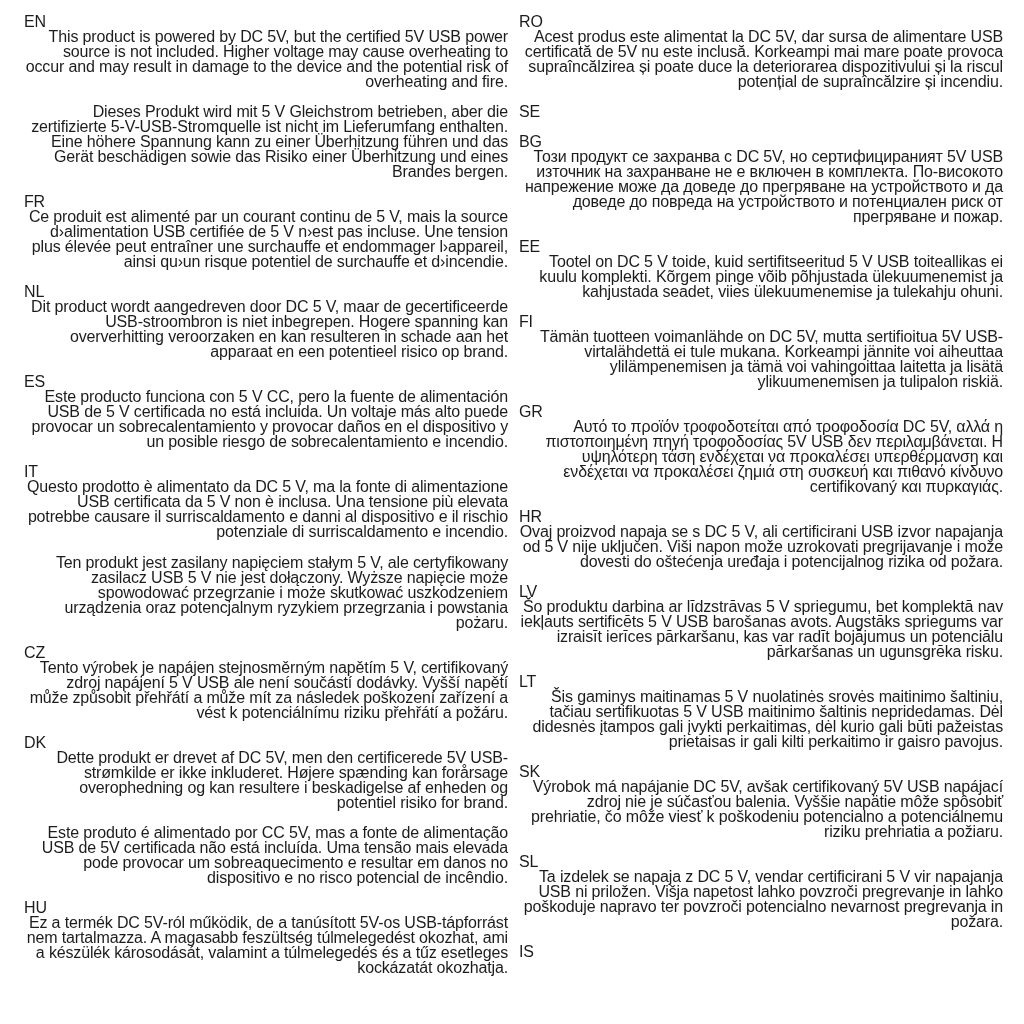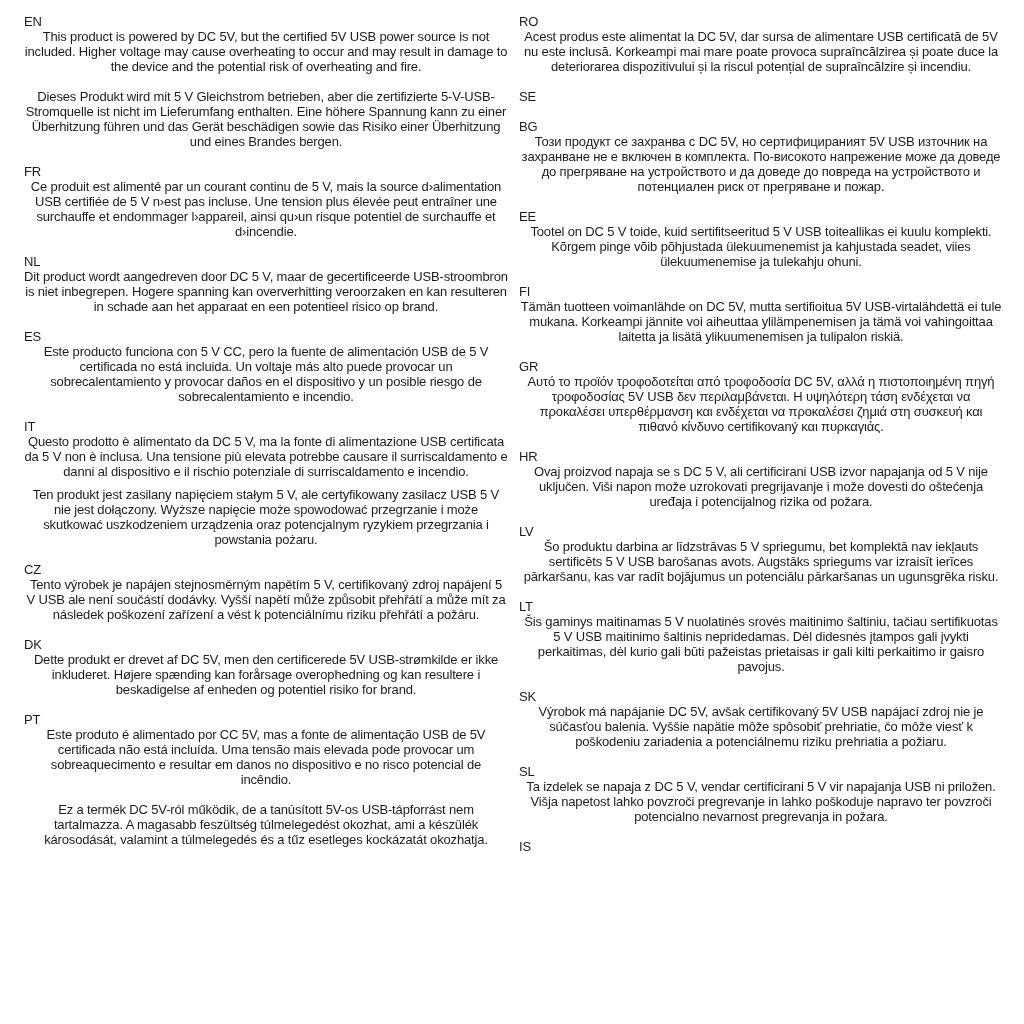--- a/index.html
+++ b/index.html
@@ -19,32 +19,32 @@
     box-sizing: border-box;
     padding: 14px 20px 0 24px;
     gap: 11px;
   }
   .column {
     width: 484px;
     flex: 0 0 484px;
   }
   .section {
     margin: 0 0 15px 0;
-    font-size: 13px;
+    font-size: 16px;
     line-height: 15px;
     letter-spacing: -0.15px;
   }
   .section.tight {
-    margin-bottom: 8px;
+    margin-bottom: 16px;
   }
   .lang-code {
     white-space: pre;
   }
   .lang-text {
-    text-align: center;
+    text-align: right;
   }
 </style>
 </head>
 <body>
 
 <div class="page">
 
   <div class="column">
 
     <div class="section">
@@ -84,25 +84,25 @@
       <div class="lang-code">CZ</div>
       <div class="lang-text">Tento výrobek je napájen stejnosměrným napětím 5 V, certifikovaný zdroj napájení 5 V USB ale není součástí dodávky. Vyšší napětí může způsobit přehřátí a může mít za následek poškození zařízení a vést k potenciálnímu riziku přehřátí a požáru.</div>
     </div>
 
     <div class="section">
       <div class="lang-code">DK</div>
       <div class="lang-text">Dette produkt er drevet af DC 5V, men den certificerede 5V USB-strømkilde er ikke inkluderet. Højere spænding kan forårsage overophedning og kan resultere i beskadigelse af enheden og potentiel risiko for brand.</div>
     </div>
 
     <div class="section">
-      <div class="lang-code">PT</div>
       <div class="lang-text">Este produto é alimentado por CC 5V, mas a fonte de alimentação USB de 5V certificada não está incluída. Uma tensão mais elevada pode provocar um sobreaquecimento e resultar em danos no dispositivo e no risco potencial de incêndio.</div>
     </div>
 
     <div class="section">
+      <div class="lang-code">HU</div>
       <div class="lang-text">Ez a termék DC 5V-ról működik, de a tanúsított 5V-os USB-tápforrást nem tartalmazza. A magasabb feszültség túlmelegedést okozhat, ami a készülék károsodását, valamint a túlmelegedés és a tűz esetleges kockázatát okozhatja.</div>
     </div>
 
 
   </div>
 
   <div class="column">
 
     <div class="section">
       <div class="lang-code">RO</div>
@@ -143,21 +143,21 @@
       <div class="lang-text">Šo produktu darbina ar līdzstrāvas 5 V spriegumu, bet komplektā nav iekļauts sertificēts 5 V USB barošanas avots. Augstāks spriegums var izraisīt ierīces pārkaršanu, kas var radīt bojājumus un potenciālu pārkaršanas un ugunsgrēka risku.</div>
     </div>
 
     <div class="section">
       <div class="lang-code">LT</div>
       <div class="lang-text">Šis gaminys maitinamas 5 V nuolatinės srovės maitinimo šaltiniu, tačiau sertifikuotas 5 V USB maitinimo šaltinis nepridedamas. Dėl didesnės įtampos gali įvykti perkaitimas, dėl kurio gali būti pažeistas prietaisas ir gali kilti perkaitimo ir gaisro pavojus.</div>
     </div>
 
     <div class="section">
       <div class="lang-code">SK</div>
-      <div class="lang-text">Výrobok má napájanie DC 5V, avšak certifikovaný 5V USB napájací zdroj nie je súčasťou balenia. Vyššie napätie môže spôsobiť prehriatie, čo môže viesť k poškodeniu zariadenia a potenciálnemu riziku prehriatia a požiaru.</div>
+      <div class="lang-text">Výrobok má napájanie DC 5V, avšak certifikovaný 5V USB napájací zdroj nie je súčasťou balenia. Vyššie napätie môže spôsobiť prehriatie, čo môže viesť k poškodeniu potencialno a potenciálnemu riziku prehriatia a požiaru.</div>
     </div>
 
     <div class="section">
       <div class="lang-code">SL</div>
       <div class="lang-text">Ta izdelek se napaja z DC 5 V, vendar certificirani 5 V vir napajanja USB ni priložen. Višja napetost lahko povzroči pregrevanje in lahko poškoduje napravo ter povzroči potencialno nevarnost pregrevanja in požara.</div>
     </div>
 
     <div class="section">
       <div class="lang-code">IS</div>
     </div>

